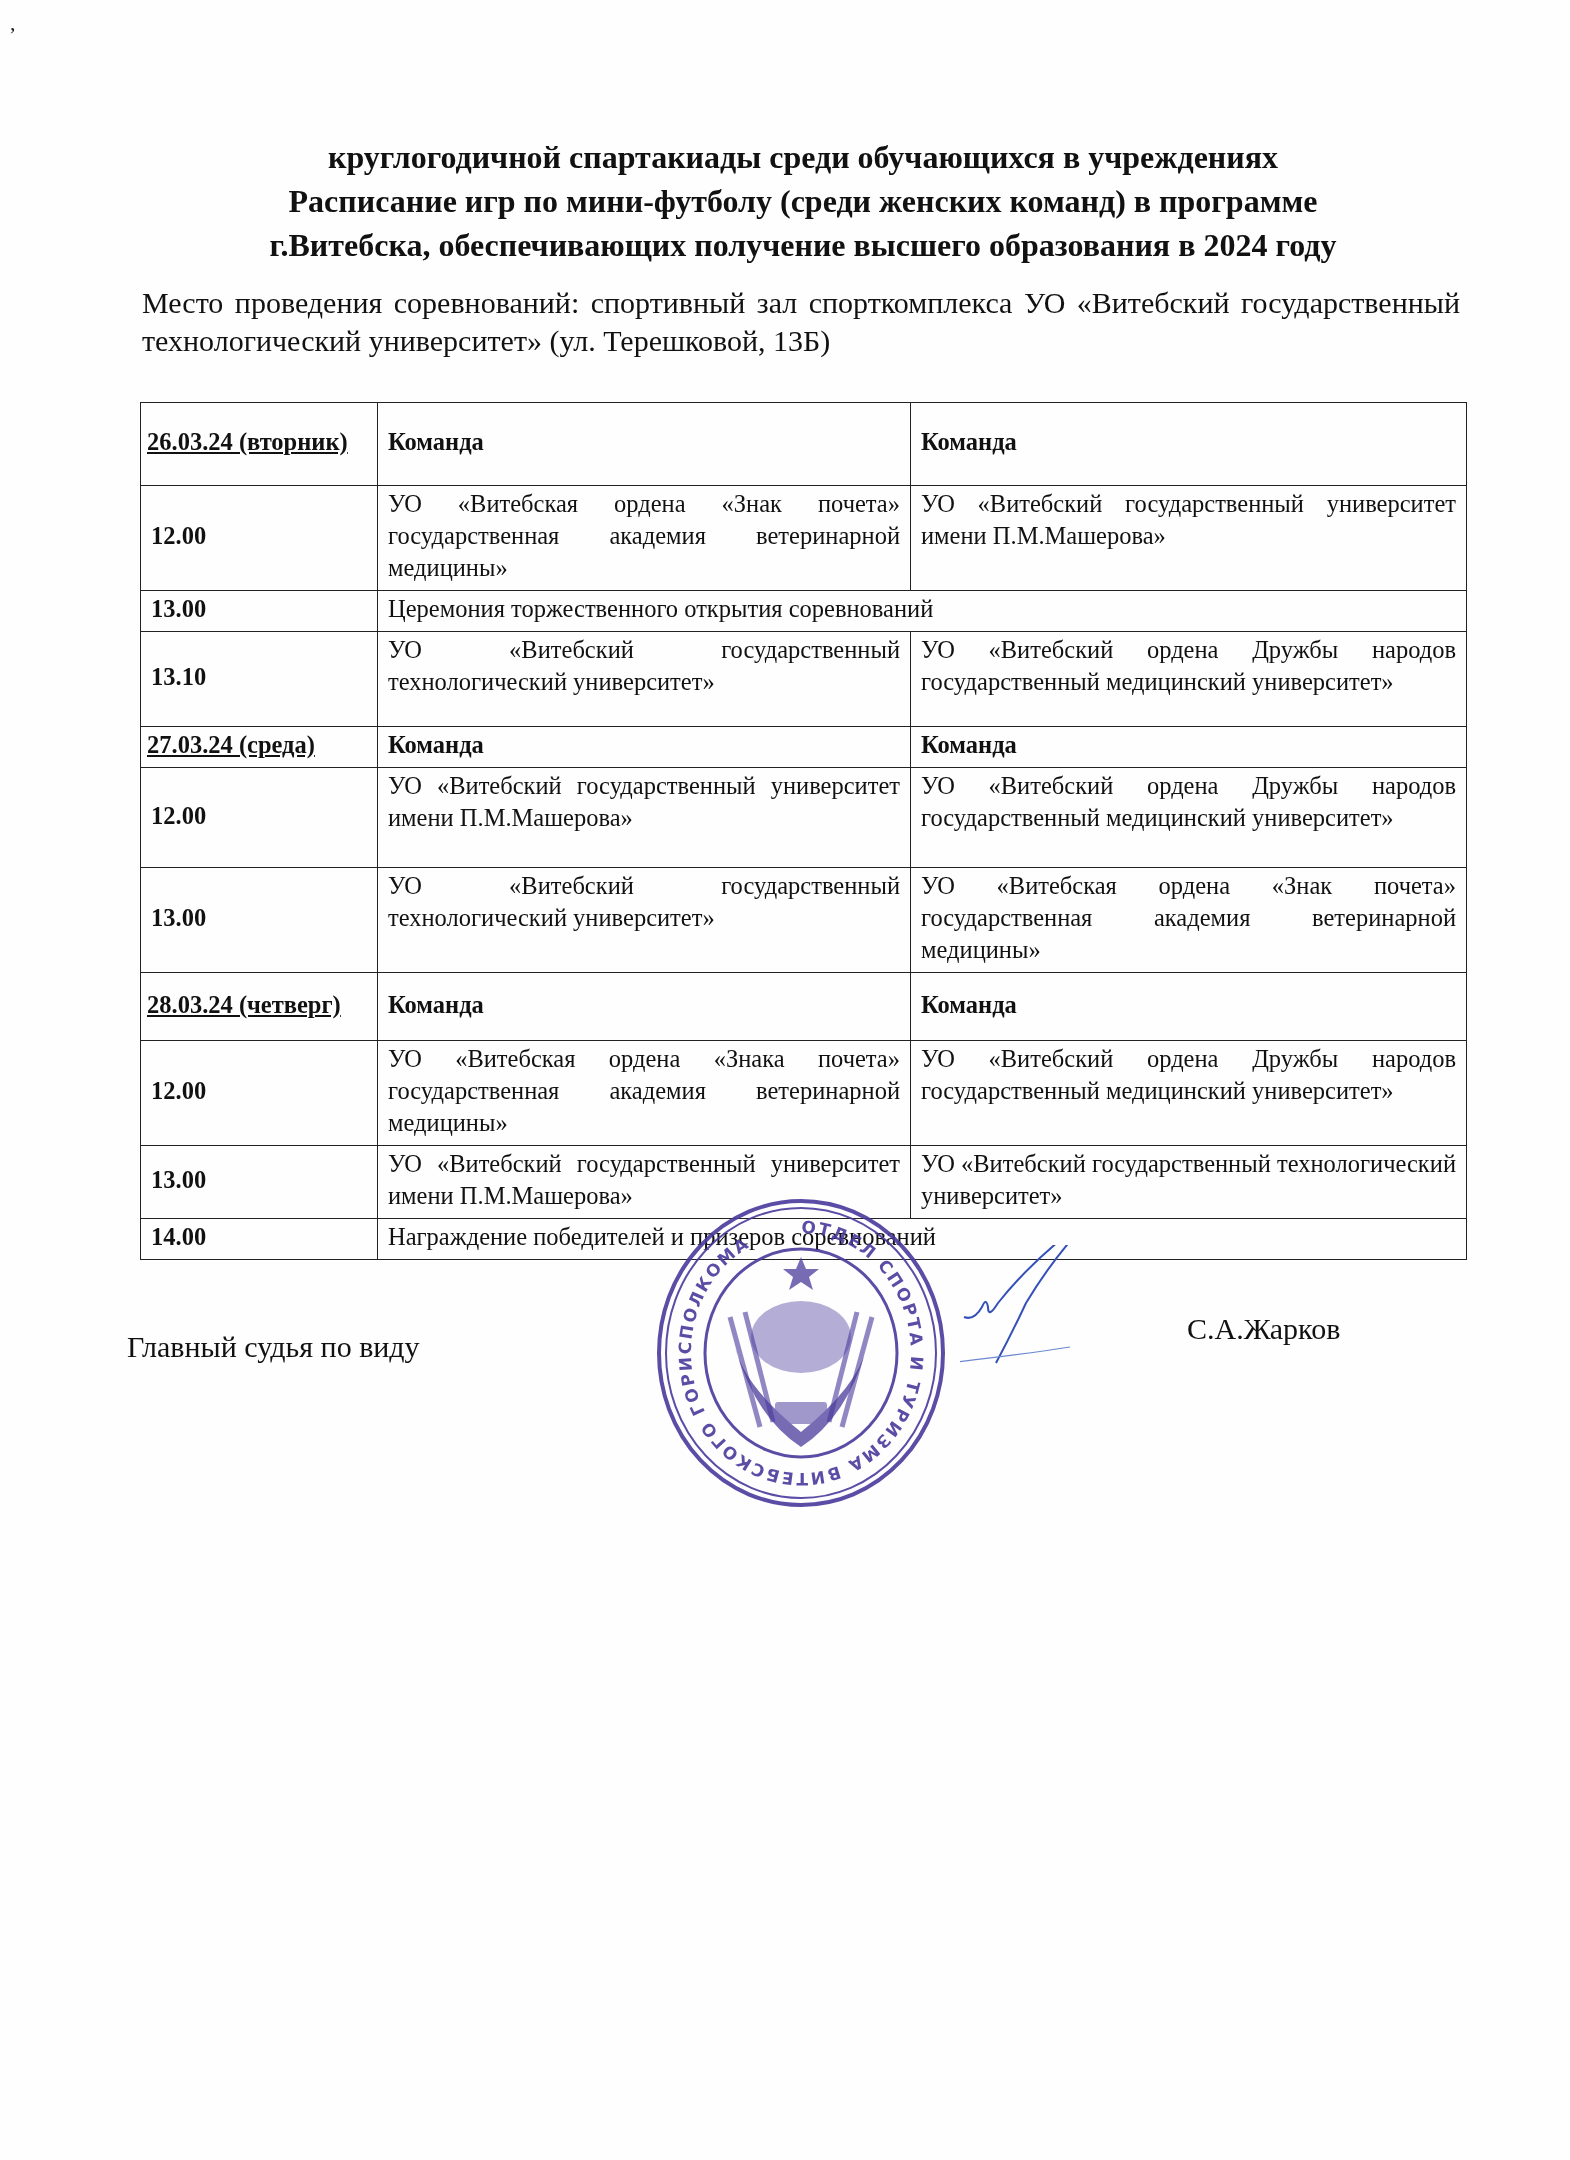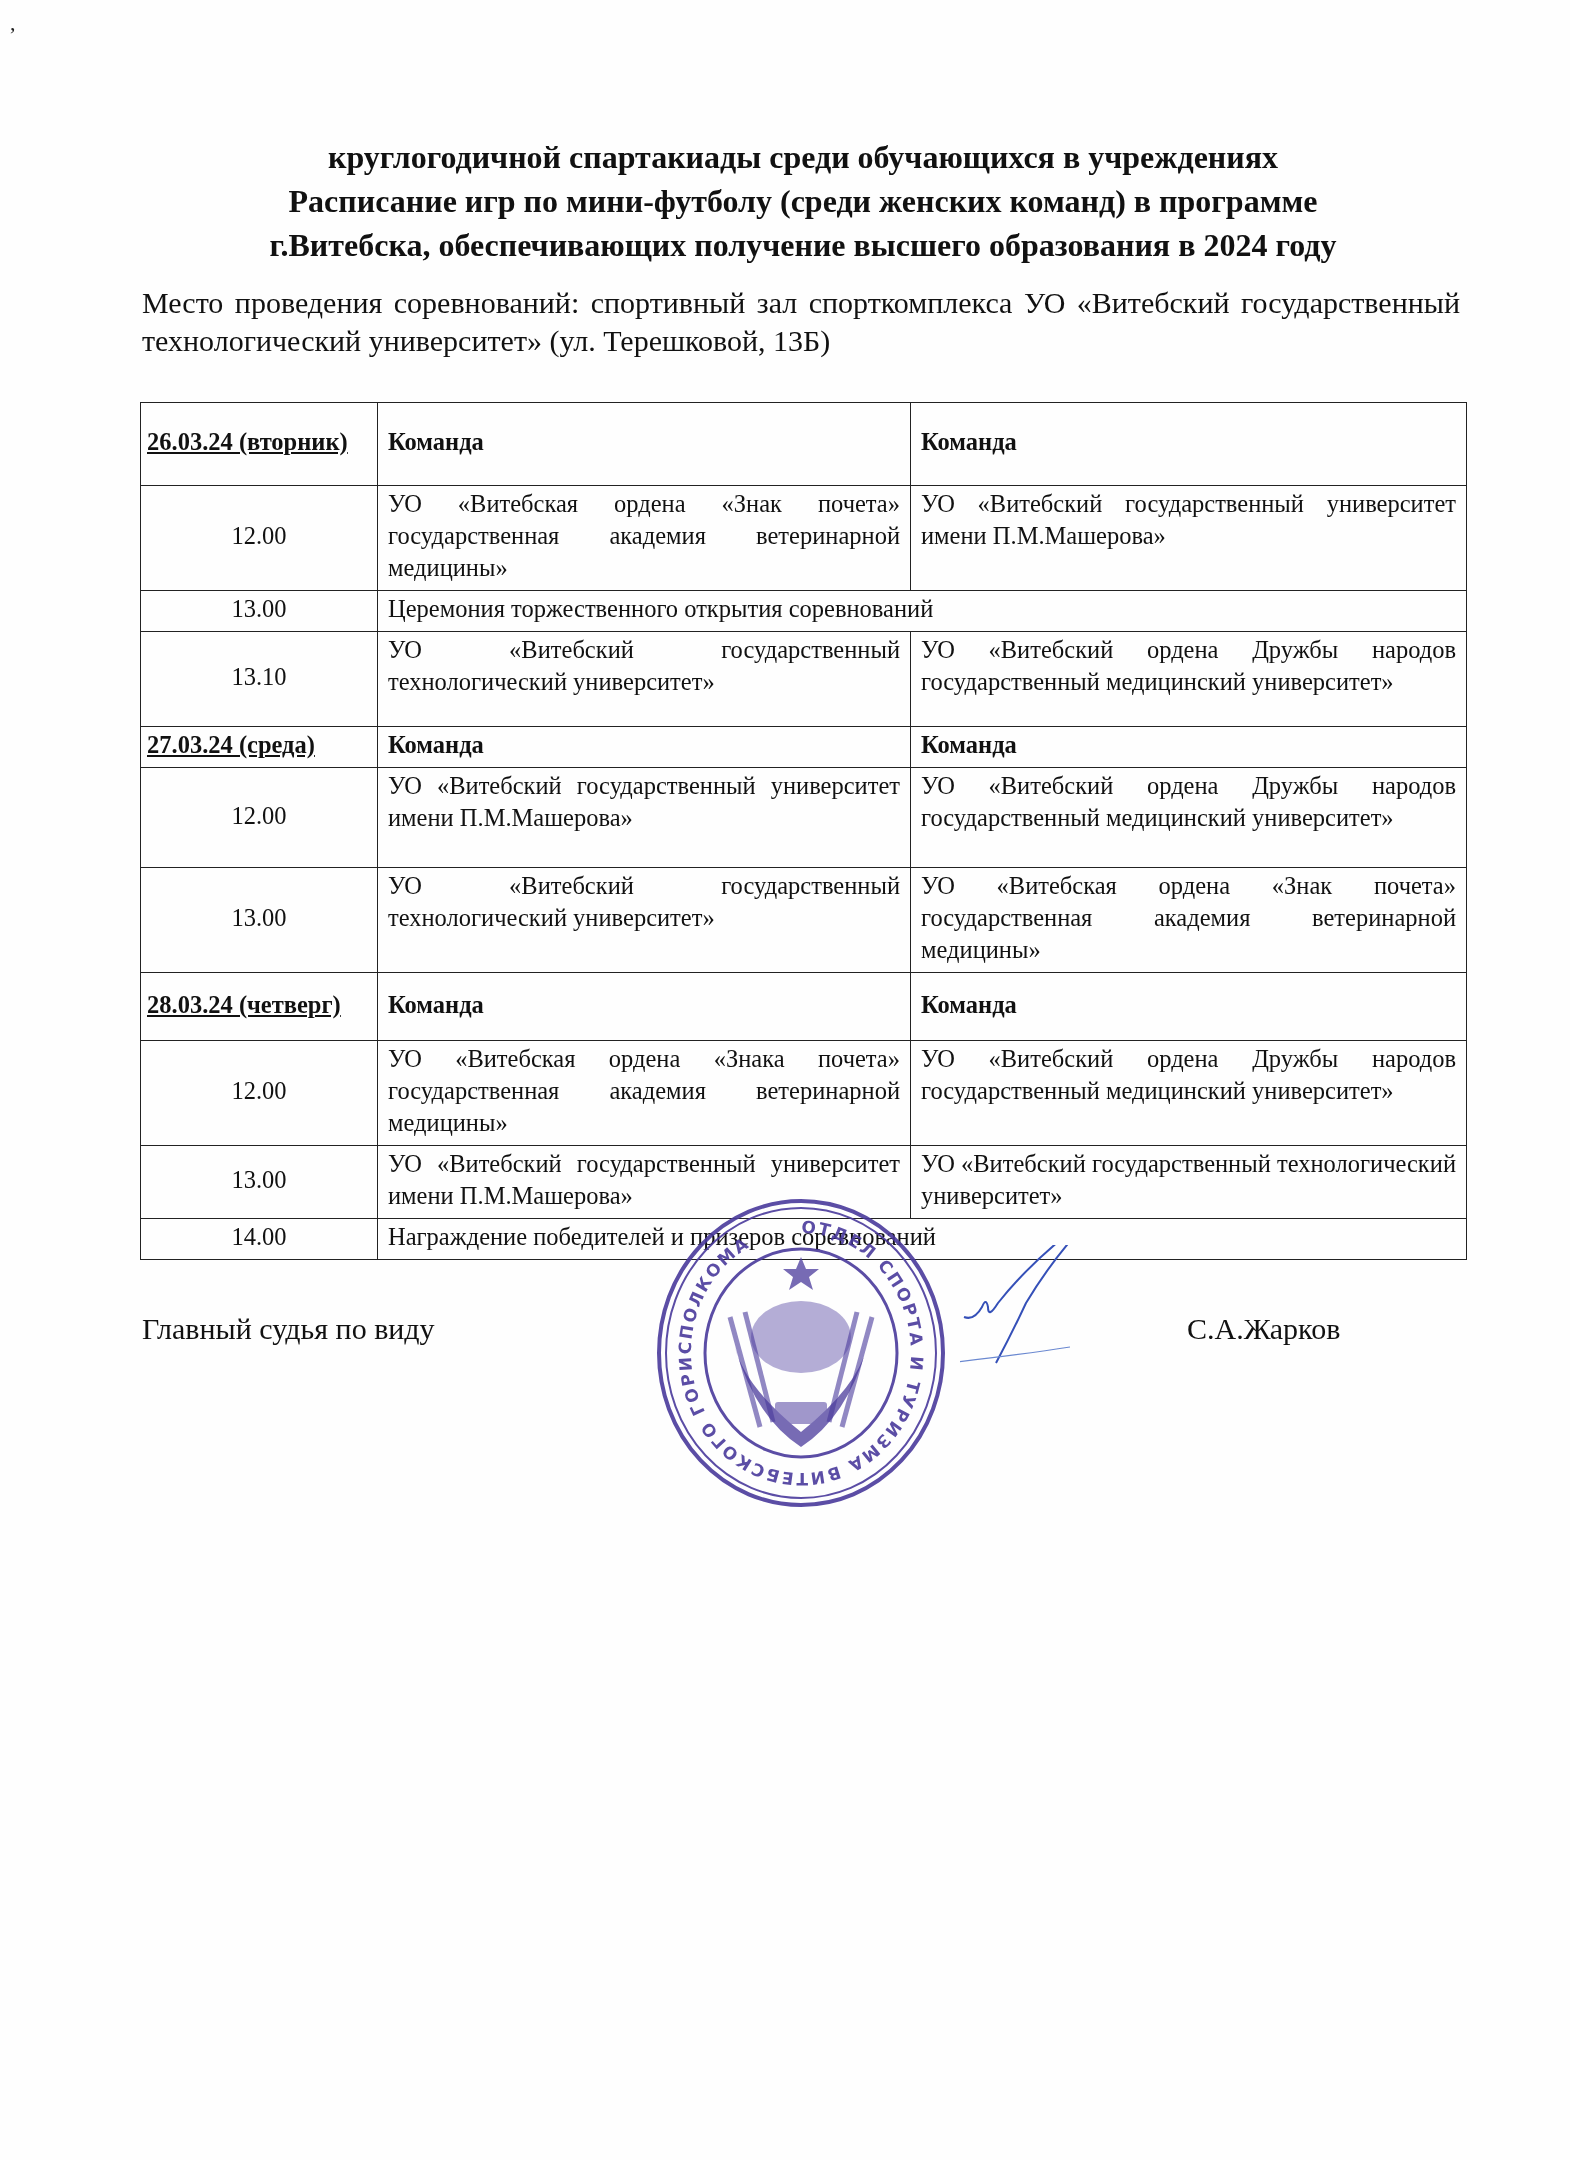--- a/index.html
+++ b/index.html
@@ -4,21 +4,21 @@
 <style>
   html,body{margin:0;padding:0;background:#fff;}
   body{width:1570px;height:2160px;position:relative;overflow:hidden;font-family:"Liberation Serif","DejaVu Serif",serif;color:#111;}
   .page{position:absolute;left:0;top:0;width:1570px;height:2160px;background:#fefefe;}
   .mark{position:absolute;color:#222;font-size:22px;}
   .title{position:absolute;left:140px;top:135px;width:1326px;text-align:center;font-weight:bold;font-size:32px;line-height:44px;}
   .title div{white-space:nowrap;}
   .venue{position:absolute;left:142px;top:284px;width:1318px;font-size:30px;line-height:38px;text-align:justify;}
   table.sched{position:absolute;left:140px;top:402px;width:1326px;border-collapse:collapse;table-layout:fixed;font-size:24.5px;line-height:32px;}
   table.sched td{border:1.6px solid #222;padding:2px 10px 6px 10px;vertical-align:top;}
-  td.time{text-align:center;vertical-align:middle !important;}
+  td.time{vertical-align:middle !important;font-weight:bold;}
   td.date{font-weight:bold;vertical-align:middle !important;text-decoration:underline;padding-left:6px !important;line-height:28px;}
   td.hdr{font-weight:bold;vertical-align:middle !important;}
   td.team{text-align:justify;text-align-last:left;}
   td.merged{text-align:left;vertical-align:middle !important;}
   .sig{position:absolute;top:1312px;font-size:30px;}
   .stamp{position:absolute;left:655px;top:1197px;width:292px;height:312px;}
   .signature{position:absolute;left:960px;top:1245px;width:240px;height:140px;}
 </style>
 </head>
 <body>
@@ -94,21 +94,21 @@
         <td class="team">УО «Витебский государственный университет имени П.М.Машерова»</td>
         <td class="team">УО «Витебский государственный технологический университет»</td>
       </tr>
       <tr style="height:27px">
         <td class="time">14.00</td>
         <td class="merged" colspan="2">Награждение победителей и призеров соревнований</td>
       </tr>
     </tbody>
   </table>
 
-  <div class="sig" style="left:142px;">Главный судья по виду</div>
+  <div class="sig" style="left:127px;margin-top:18px;">Главный судья по виду</div>
   <div class="sig" style="left:1187px;">С.А.Жарков</div>
 
   <svg class="stamp" viewBox="0 0 292 312">
     <defs>
       <path id="ringpath" d="M146,36 a110,120 0 1,1 -0.1,0"></path>
     </defs>
     <g fill="none" stroke="#4a3a9c" opacity="0.9">
       <ellipse cx="146" cy="156" rx="142" ry="152" stroke-width="4"></ellipse>
       <ellipse cx="146" cy="156" rx="135" ry="145" stroke-width="2"></ellipse>
       <ellipse cx="146" cy="156" rx="96" ry="104" stroke-width="3"></ellipse>

